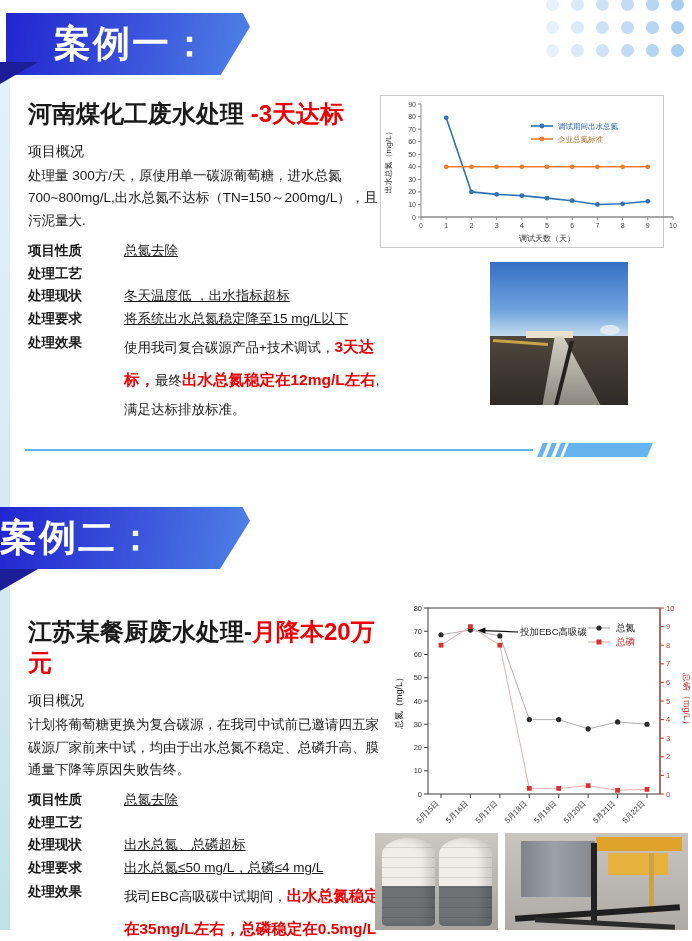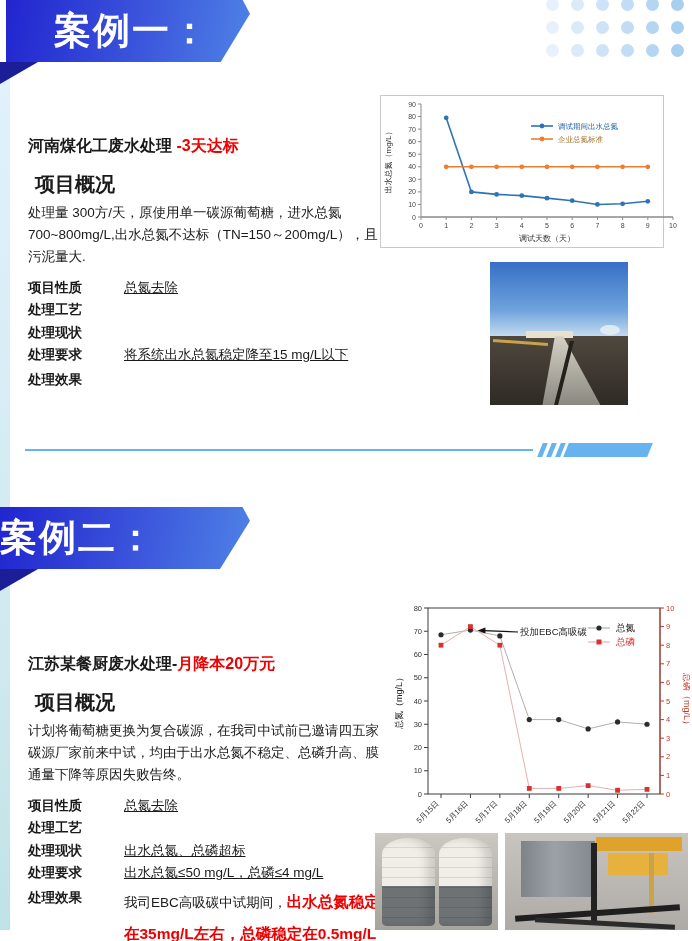--- a/index.html
+++ b/index.html
@@ -7,37 +7,37 @@
         font-family:"Liberation Sans","DejaVu Sans",sans-serif;color:#1a1a1a;}
 
   
   .left-strip{position:absolute;left:0;top:62px;width:10px;height:868px;
               background:linear-gradient(#e2f1fc,#cfe9ee 70%,#bfe2e6);}
 
   
   .banner{position:absolute;height:62px;background:linear-gradient(100deg,#2125cf 0%,#3b55dc 55%,#4e82e6 100%);
           clip-path:polygon(0 0,97% 0,100% 22%,88% 100%,0 100%);
           display:flex;align-items:center;color:#fff;font-weight:bold;font-size:37px;letter-spacing:2px;}
-  .banner1{left:6px;top:0;width:244px;padding-left:48px;box-sizing:border-box;}
+  .banner1{left:6px;top:13px;width:244px;padding-left:48px;box-sizing:border-box;}
   .banner2{left:0;top:507px;width:250px;box-sizing:border-box;}
   .fold{position:absolute;width:38px;height:22px;background:#1b1e96;clip-path:polygon(0 0,100% 0,0 100%);}
   .fold1{left:0;top:62px;}
   .fold2{left:0;top:569px;}
 
   
   .dots{position:absolute;left:546px;top:-2px;width:146px;height:62px;}
   .dots i{position:absolute;width:13px;height:13px;border-radius:50%;background:#8fc0ec;}
 
   
   .case-block{position:absolute;width:362px;}
   .case1-block{left:28px;top:98px;}
   .case2-block{left:28px;top:616px;}
-  .case-title{font-size:16px;font-weight:bold;line-height:1.3;margin-bottom:14px;margin-top:38px;}
+  .case-title{font-size:24px;font-weight:bold;line-height:1.3;margin-bottom:14px;}
   .case-title .red{color:#ee0000;}
-  .sec-label{font-size:20px;font-weight:bold;margin-bottom:4px;margin-left:7px;}
+  .sec-label{font-size:14px;font-weight:normal;margin-bottom:4px;}
   .overview-text{font-size:13.5px;line-height:1.65;margin-bottom:8px;}
   .info-row{display:flex;font-size:13.5px;line-height:1.67;}
   .info-label{font-weight:bold;width:66px;flex:0 0 66px;margin-right:30px;}
   .info-value{flex:1;text-decoration:underline;}
   .effect-row{display:flex;font-size:13.5px;margin-top:1px;}
   .effect-label{font-weight:bold;width:66px;flex:0 0 66px;margin-right:30px;padding-top:3px;}
   .effect-value{flex:1;line-height:2.1;}
   .effect-value .red{color:#ee0000;font-weight:bold;font-size:15.5px;}
 
   
@@ -130,28 +130,30 @@
     <div id="case1-rows">
         <div class="info-row">
           <span class="info-label">项目性质</span>
           <span class="info-value">总氮去除</span>
         </div>
         <div class="info-row">
           <span class="info-label">处理工艺</span>
         </div>
         <div class="info-row">
           <span class="info-label">处理现状</span>
+          <span class="info-value">冬天温度低 ，出水指标超标</span>
         </div>
         <div class="info-row">
           <span class="info-label">处理要求</span>
           <span class="info-value">将系统出水总氮稳定降至15 mg/L以下</span>
         </div>
       </div>
     <div class="effect-row">
       <span class="effect-label">处理效果</span>
+      <span class="effect-value" id="case1-effect"><span>使用我司复合碳源产品+技术调试，</span><span class="red">3天达标，</span><span>最终</span><span class="red">出水总氮稳定在12mg/L左右</span><span>,满足达标排放标准。</span></span>
     </div>
   </div>
 
   <div class="chart1-box">
     <svg id="chart1-svg" width="306" height="151">
         <line x1="40" y1="8" x2="40" y2="121" stroke="#8a8a8a" stroke-width="1"></line>
         <line x1="40" y1="121" x2="292" y2="121" stroke="#8a8a8a" stroke-width="1.4"></line>
         <line x1="37" y1="121" x2="40" y2="121" stroke="#8a8a8a"></line>
         <text x="35" y="123.5" text-anchor="end" font-size="7" fill="#444">0</text>
         <line x1="37" y1="108.44444444444444" x2="40" y2="108.44444444444444" stroke="#8a8a8a"></line>

